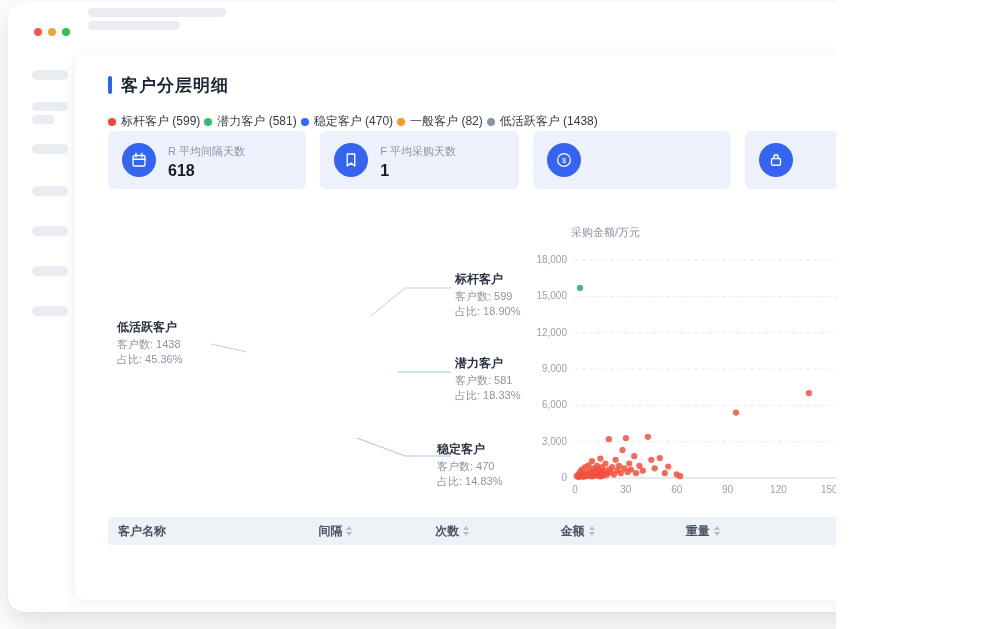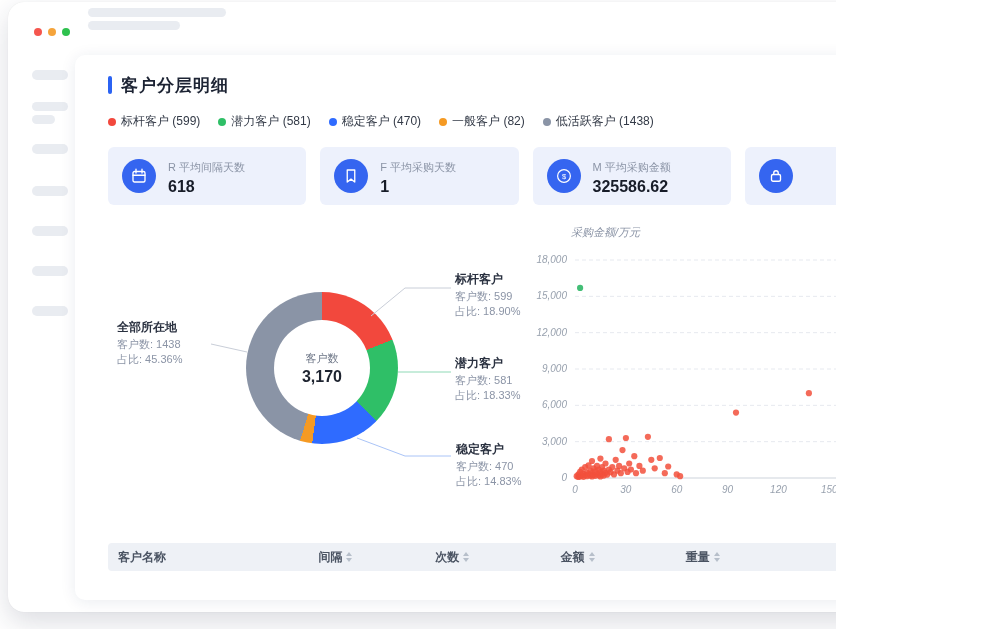--- a/index.html
+++ b/index.html
@@ -37,49 +37,49 @@
   .page-title { font-size: 17px; font-weight: bold; color: #1c2333; letter-spacing: 1px; }
   .selects { display: flex; gap: 10px; }
   .select-btn {
     display: flex; align-items: center; gap: 7px; height: 28px; padding: 0 10px;
     border: 1px solid #d8dce3; border-radius: 4px; background: #fff;
     font-size: 12px; color: #4a5260; cursor: pointer;
   }
   .caret { width: 0; height: 0; border-left: 4px solid transparent; border-right: 4px solid transparent; border-top: 4px solid #9aa2af; }
 
   
-  .legend { position: absolute; left: 33px; top: 58px; display: flex; gap: 18px; align-items: center; }
+  .legend { position: absolute; left: 33px; top: 58px; display: flex; gap: 4px; align-items: center; }
   .legend-item { display: flex; align-items: center; gap: 5px; font-size: 12px; color: #333a47; cursor: pointer; }
   .legend-dot { width: 8px; height: 8px; border-radius: 50%; }
 
   
-  .cards { position: absolute; left: 33px; right: 15px; top: 92px; display: grid; grid-template-columns: repeat(4,1fr); gap: 14px; }
+  .cards { position: absolute; left: 33px; right: 15px; top: 76px; display: grid; grid-template-columns: repeat(4,1fr); gap: 14px; }
   .card { background: #edf1fc; border-radius: 6px; height: 58px; display: flex; align-items: center; padding: 0 14px; gap: 12px; }
   .card-icon { width: 34px; height: 34px; border-radius: 50%; background: #3565f0; display: flex; align-items: center; justify-content: center; flex: none; }
   .card-meta { font-size: 11px; color: #8b94a6; white-space: nowrap; }
   .card-value { font-size: 16px; font-weight: bold; color: #171c28; margin-top: 3px; }
 
   
   .donut-box { position: absolute; left: 30px; top: 165px; width: 430px; height: 310px; }
   .donut-ring { position: absolute; left: 141px; top: 72px; width: 152px; height: 152px; border-radius: 50%; cursor: pointer; }
   .donut-hole { position: absolute; left: 28px; top: 28px; width: 96px; height: 96px; border-radius: 50%; background: #fff;
                 display: flex; flex-direction: column; align-items: center; justify-content: center; }
   .donut-center-label { font-size: 11px; color: #6b7485; }
   .donut-center-value { font-size: 16px; font-weight: bold; color: #1e2430; margin-top: 2px; }
   .callout { position: absolute; font-size: 11px; color: #8b94a6; line-height: 15px; }
   .callout .c-title { font-size: 12px; color: #2a3140; font-weight: bold; margin-bottom: 2px; }
   .connectors { position: absolute; left: 0; top: 0; pointer-events: none; }
 
   
-  .scatter-box { position: absolute; left: 456px; top: 170px; width: 414px; height: 300px; font-style: italic; }
+  .scatter-box { position: absolute; left: 456px; top: 170px; width: 414px; height: 300px; }
   .axis-title { position: absolute; font-size: 11px; color: #8b94a6; }
   .scatter-box svg text.tick { font-size: 10px; fill: #98a1ae; font-family: "Liberation Sans", sans-serif; }
 
   
-  .table-box { position: absolute; left: 33px; right: 15px; top: 462px; margin-top: 26px; }
+  .table-box { position: absolute; left: 33px; right: 15px; top: 462px; }
   table { width: 100%; border-collapse: collapse; table-layout: fixed; }
   thead th { background: #eef1f6; font-size: 12px; color: #4a5362; font-weight: bold; height: 28px; padding: 0 10px; }
   thead th:first-child { border-radius: 4px 0 0 4px; text-align: left; }
   thead th:last-child { border-radius: 0 4px 4px 0; text-align: center; }
   th.num, td.num { text-align: left; }
   tbody td { font-size: 12px; color: #2b3240; height: 27px; padding: 0 10px; border-bottom: 1px solid #f0f2f6; }
   td.type-cell { text-align: left; }
   .sort { display: inline-flex; flex-direction: column; margin-left: 4px; vertical-align: middle; cursor: pointer; }
   .sort i { width: 0; height: 0; border-left: 3px solid transparent; border-right: 3px solid transparent; display: block; }
   .sort .up { border-bottom: 4px solid #b7bfca; margin-bottom: 2px; }
@@ -174,67 +174,57 @@
             <div class="card-value">1</div>
           </span>
         </div>
         <div class="card">
           <span class="card-icon">
             <svg width="18" height="18" viewBox="0 0 24 24" fill="none" stroke="#fff" stroke-width="1.6">
               <circle cx="12" cy="12" r="8.5"></circle>
               <text x="12" y="16" text-anchor="middle" font-size="10" fill="#fff" stroke="none" font-family="Liberation Sans, sans-serif">$</text>
             </svg>
           </span>
-          <span>
-            <span class="card-meta"><span>M</span> <span>平均采购金额</span></span>
-            <div class="card-value">325586.62</div>
-          </span>
         </div>
         <div class="card">
           <span class="card-icon">
             <svg width="18" height="18" viewBox="0 0 24 24" fill="none" stroke="#fff" stroke-width="1.8" stroke-linejoin="round">
               <rect x="6" y="10" width="12" height="9" rx="2"></rect>
                 <path d="M9 10V8a3 3 0 0 1 6 0v2"></path>
             </svg>
           </span>
         </div>
       </div>
 
       <div class="donut-box">
-        <div class="donut-ring" id="donut-ring" style="background: conic-gradient(rgb(242, 72, 61) 0%, rgb(242, 72, 61) 18.9%, rgb(47, 191, 103) 18.9%, rgb(47, 191, 103) 37.23%, rgb(47, 107, 255) 37.23%, rgb(47, 107, 255) 52.06%, rgb(245, 154, 35) 52.06%, rgb(245, 154, 35) 54.65%, rgb(138, 148, 166) 54.65%, rgb(138, 148, 166) 100%);">
-          <div class="donut-hole">
-            <div class="donut-center-label">客户数</div>
-            <div class="donut-center-value">3,170</div>
-          </div>
-        </div>
 
         <svg class="connectors" width="430" height="310">
           <polyline points="266,96 300,68 346,68" fill="none" stroke="#c9ced8" stroke-width="1"></polyline>
           <polyline points="293,152 346,152" fill="none" stroke="#8fd9b6" stroke-width="1"></polyline>
           <polyline points="252,218 300,236 346,236" fill="none" stroke="#aac4f7" stroke-width="1"></polyline>
           <polyline points="142,132 106,124" fill="none" stroke="#c9ced8" stroke-width="1"></polyline>
         </svg>
 
         <div class="callout" style="left:350px;top:52px;">
           <div class="c-title">标杆客户</div>
           <div>客户数: 599</div>
           <div>占比: 18.90%</div>
         </div>
         <div class="callout" style="left:350px;top:136px;">
           <div class="c-title">潜力客户</div>
           <div>客户数: 581</div>
           <div>占比: 18.33%</div>
         </div>
-        <div class="callout" style="left:351px;top:222px;">
+        <div class="callout" style="left:332px;top:222px;">
           <div class="c-title">稳定客户</div>
           <div>客户数: 470</div>
           <div>占比: 14.83%</div>
         </div>
         <div class="callout" style="left:12px;top:100px;">
-          <div class="c-title">全部所在地</div>
+          <div class="c-title">低活跃客户</div>
           <div>客户数: 1438</div>
           <div>占比: 45.36%</div>
         </div>
       </div>
 
       <div class="scatter-box">
         <div class="axis-title" style="left:40px;top:0;">采购金额/万元</div>
         <svg id="scatter-svg" width="414" height="290" style="position:absolute;left:0;top:8px;">
             <text class="tick" x="36" y="248" text-anchor="end">0</text>
             <line x1="44" y1="208.66666666666669" x2="400" y2="208.66666666666669" stroke="#e6e9ef" stroke-width="1" stroke-dasharray="4 3"></line>

